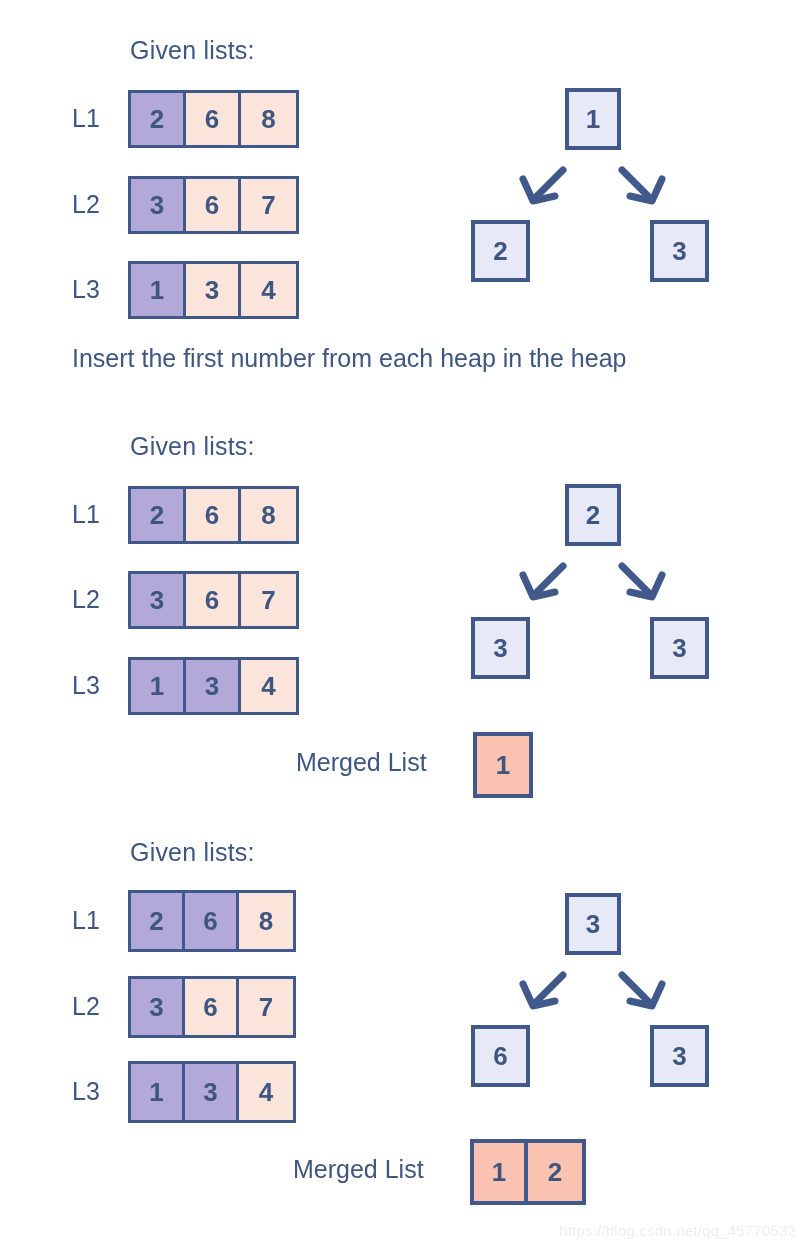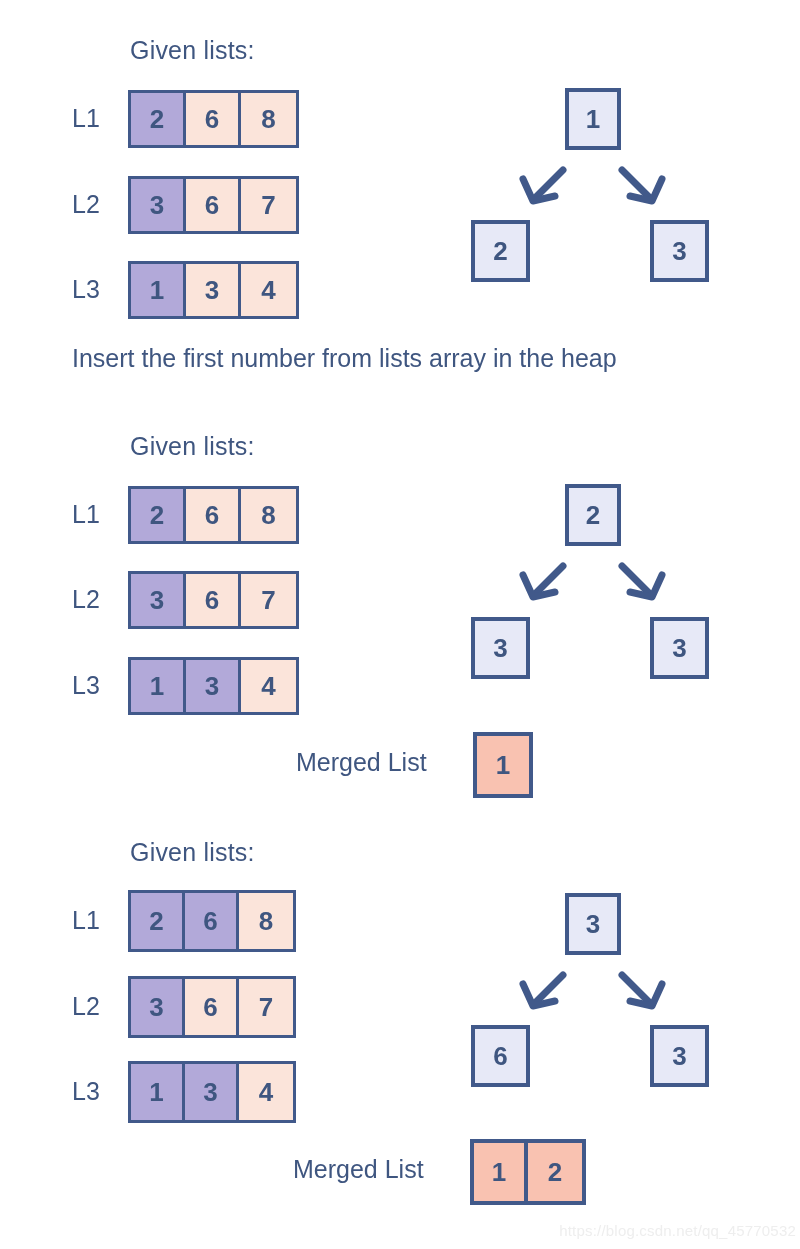--- a/index.html
+++ b/index.html
@@ -157,21 +157,21 @@
   <svg class="arrow" style="left:515px; top:165px;" width="60" height="50">
     <path d="M48 5 L20 33" stroke="#41598a" stroke-width="7" stroke-linecap="round" fill="none"></path>
     <path d="M8 14 L18 36 L40 31" stroke="#41598a" stroke-width="7" stroke-linecap="round" stroke-linejoin="round" fill="none"></path>
   </svg>
 
   <svg class="arrow" style="left:612px; top:165px;" width="60" height="50">
     <path d="M10 5 L38 33" stroke="#41598a" stroke-width="7" stroke-linecap="round" fill="none"></path>
     <path d="M50 14 L40 36 L18 31" stroke="#41598a" stroke-width="7" stroke-linecap="round" stroke-linejoin="round" fill="none"></path>
   </svg>
 
-  <div class="caption" style="left:72px; top:344px;">Insert the first number from lists array in the heap</div>
+  <div class="caption" style="left:72px; top:344px;">Insert the first number from each heap in the heap</div>
 </div>
 
 <div class="panel">
 
   <div class="given-label" style="left:130px; top:432px;">Given lists:</div>
 
   <div class="row-label" style="left:72px; top:500px;">L1</div>
   <div class="array" style="left:128px; top:486px;">
     <div class="cell sel" style="width:55px;height:52px;">2</div>
     <div class="cell" style="width:55px;height:52px;">6</div>

